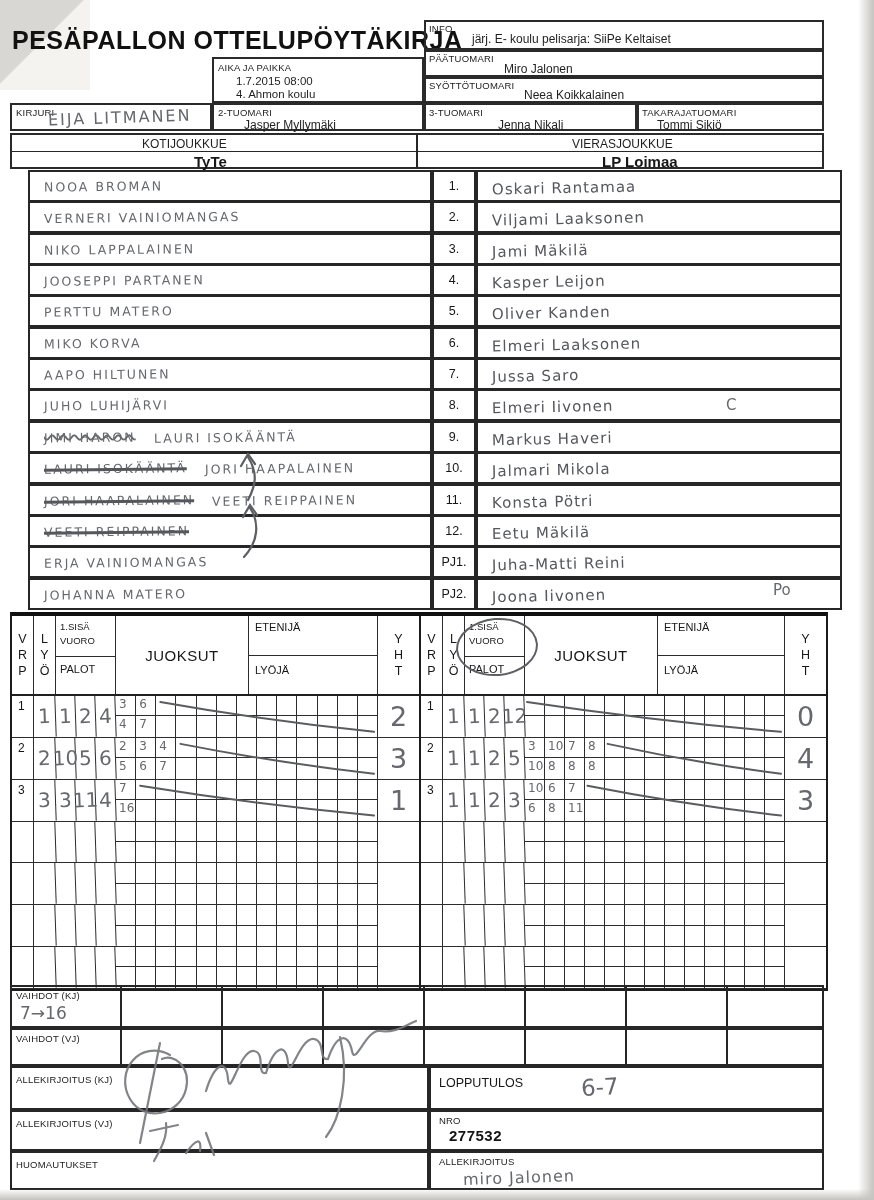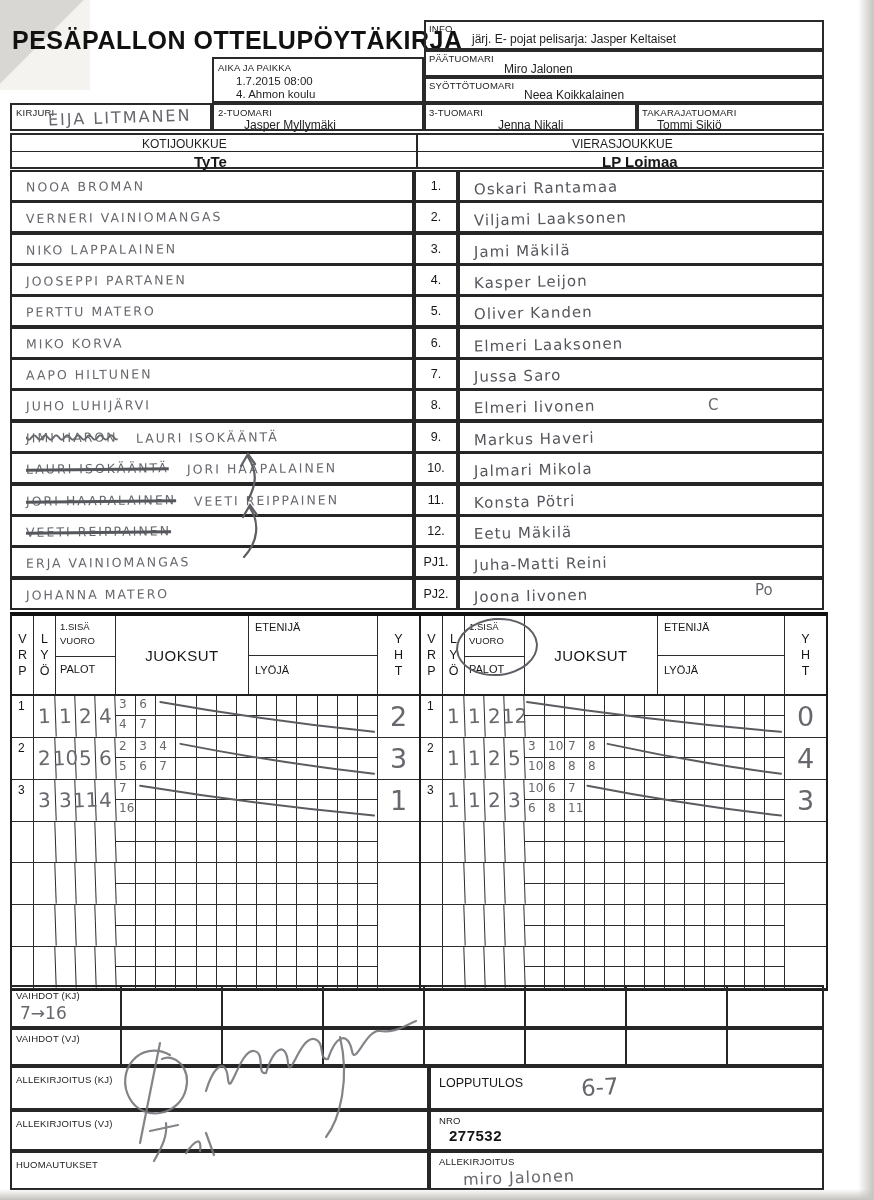--- a/index.html
+++ b/index.html
@@ -15,21 +15,21 @@
   .box{position:absolute;border:2px solid #2a2a2a;box-sizing:border-box;padding-left:40px;}
   .lbl{font-size:9.5px;letter-spacing:.2px;color:#1b1b1b;}
   .plbl{font-size:11px;color:#1b1b1b;}
   .val{font-size:12px;color:#1f1f1f;}
   .title{font-size:25px;font-weight:bold;letter-spacing:.5px;color:#111;white-space:nowrap;}
   .hand{font-family:"DejaVu Sans",sans-serif;color:#66686d;}
   .hname{font-size:12.5px;letter-spacing:2px;transform:rotate(-.6deg);white-space:nowrap;}
   .aname{font-size:15px;letter-spacing:1px;transform:rotate(-1.2deg);white-space:nowrap;color:#55575c;}
   .struck{text-decoration:line-through;text-decoration-thickness:2.5px;text-decoration-color:#55575c;}
   .scrib{text-decoration:line-through;text-decoration-style:wavy;text-decoration-thickness:2px;}
-  .r-row{position:absolute;left:10px;width:686px;height:32px;}
+  .r-row{position:absolute;left:28px;width:686px;height:32px;}
   .rc{position:absolute;top:0;height:100%;border:2px solid #262626;box-sizing:border-box;}
   .rc-home{left:0;width:404px;display:flex;align-items:center;gap:18px;padding-left:14px;}
   .rc-num{left:404px;width:44px;font-size:12.5px;display:flex;align-items:center;justify-content:center;}
   .rc-away{left:448px;width:366px;}
   .rc-away .aname{position:absolute;left:14px;top:7px;}
   .anote{position:absolute;left:248px;top:5px;font-size:15px;}
   
   #sg{position:absolute;left:10px;top:612px;width:814px;height:373px;
       border:2.5px solid #1c1c1c;border-top:4px solid #101010;box-sizing:content-box;}
   .sg-side{position:absolute;top:0;height:373px;width:407px;box-sizing:border-box;}
@@ -68,21 +68,21 @@
 </style>
 </head>
 <body>
 
 <div class="page">
   <div class="corner-tl"></div>
 
   <div class="abs title" style="left:12px;top:26px;">PESÄPALLON OTTELUPÖYTÄKIRJA</div>
   <div class="box" style="left:424px;top:20px;width:400px;height:30px;">
     <span class="lbl abs" style="left:3px;top:1px;">INFO</span>
-    <span class="val abs" style="left:46px;top:10px;">järj. E- pojat pelisarja: Jasper Keltaiset</span>
+    <span class="val abs" style="left:46px;top:10px;">järj. E- koulu pelisarja: SiiPe Keltaiset</span>
   </div>
 
   <div class="box" style="left:212px;top:57px;width:212px;height:46px;">
     <span class="lbl abs" style="left:4px;top:3px;">AIKA JA PAIKKA</span>
     <span class="val abs" style="left:22px;top:16px;font-size:11.5px;">1.7.2015 08:00</span>
     <span class="val abs" style="left:22px;top:29px;font-size:11.5px;">4. Ahmon koulu</span>
   </div>
   <div class="box" style="left:424px;top:50px;width:400px;height:27px;">
     <span class="lbl abs" style="left:3px;top:1px;">PÄÄTUOMARI</span>
     <span class="val abs" style="left:78px;top:10px;">Miro Jalonen</span>

